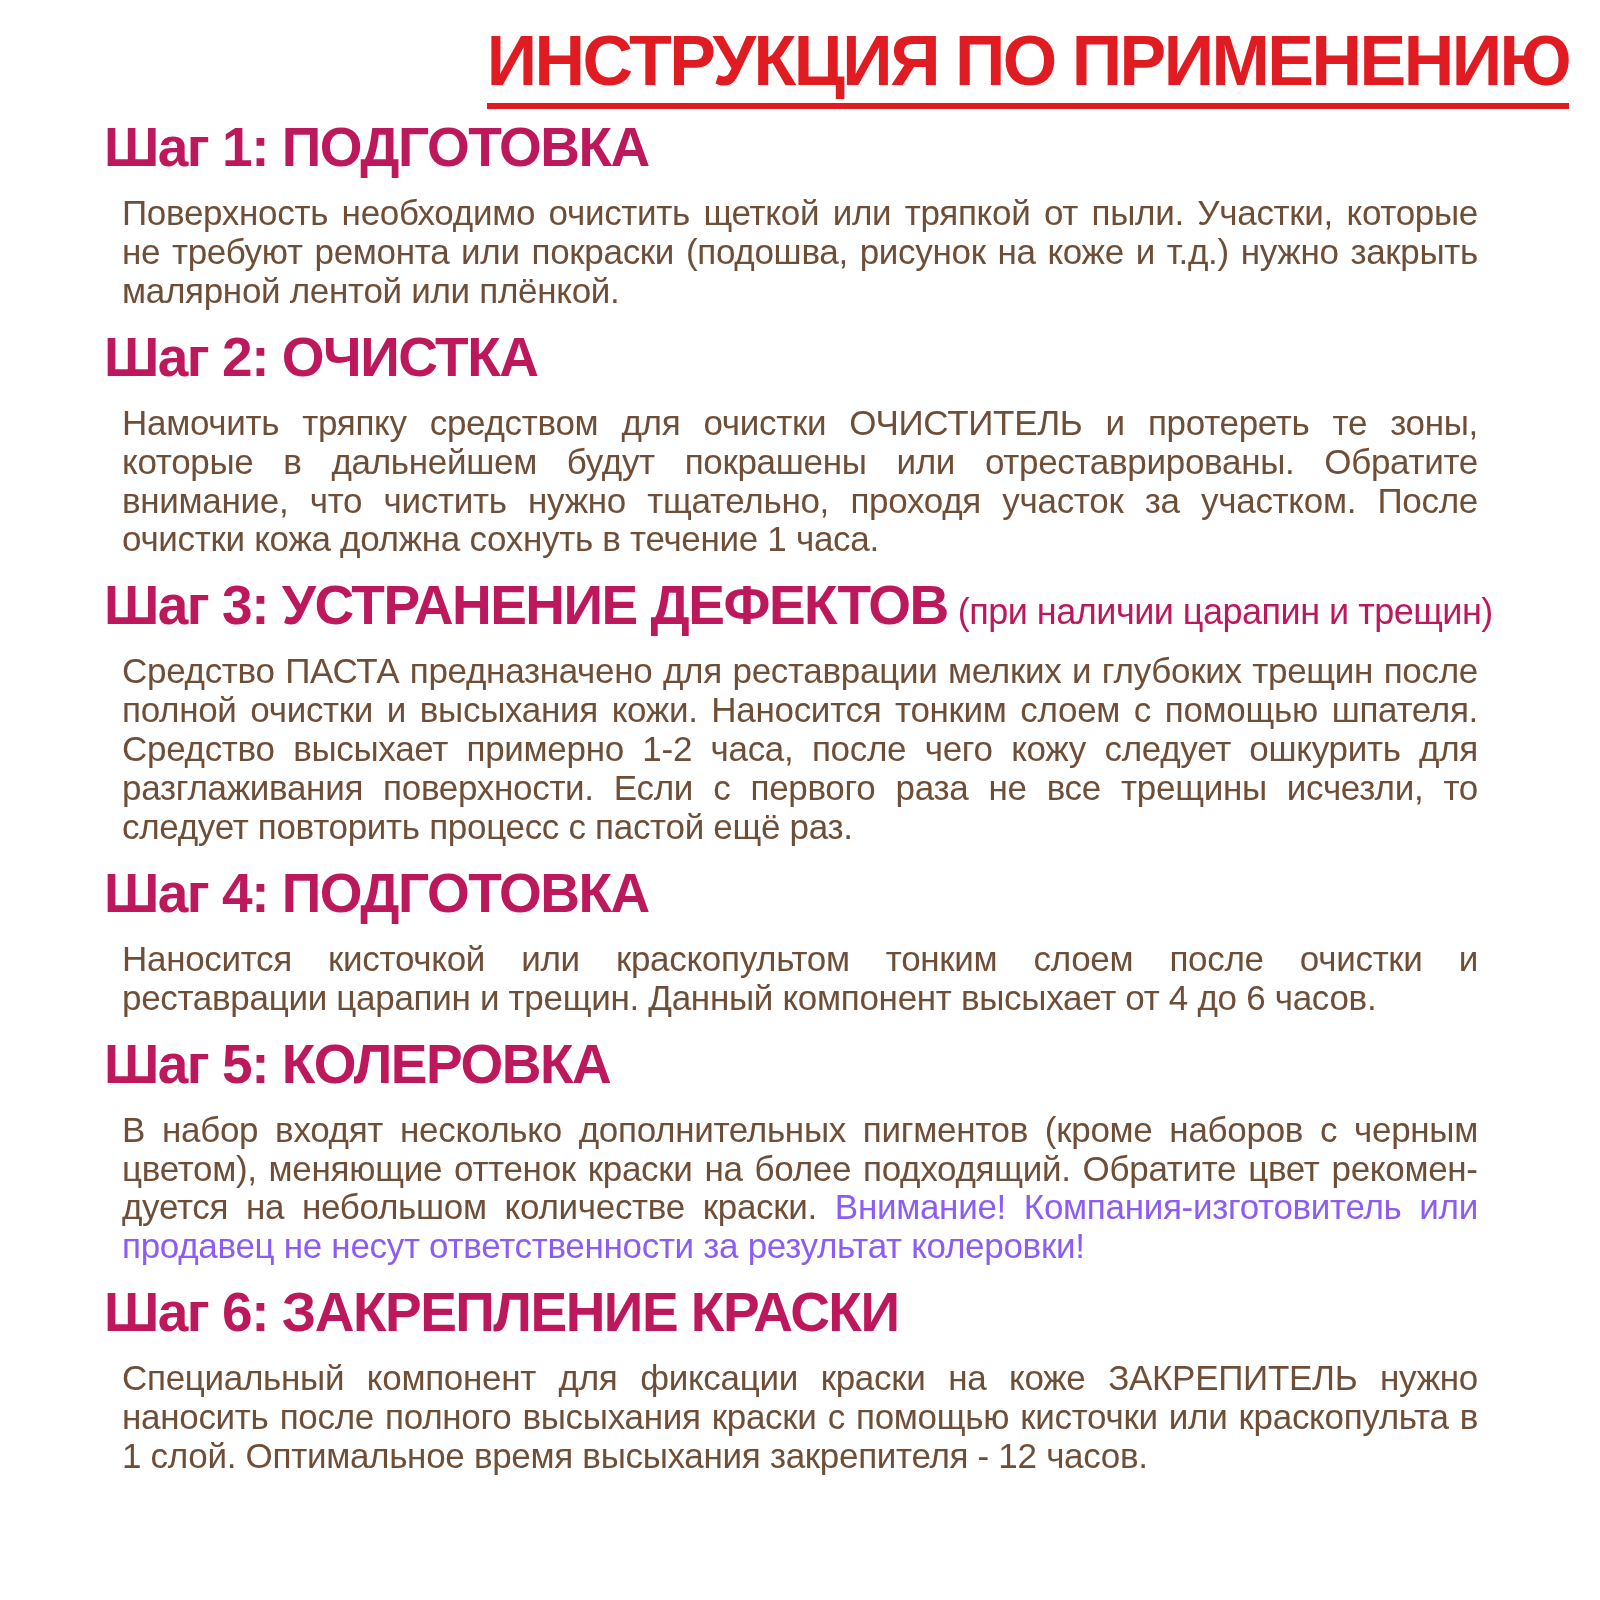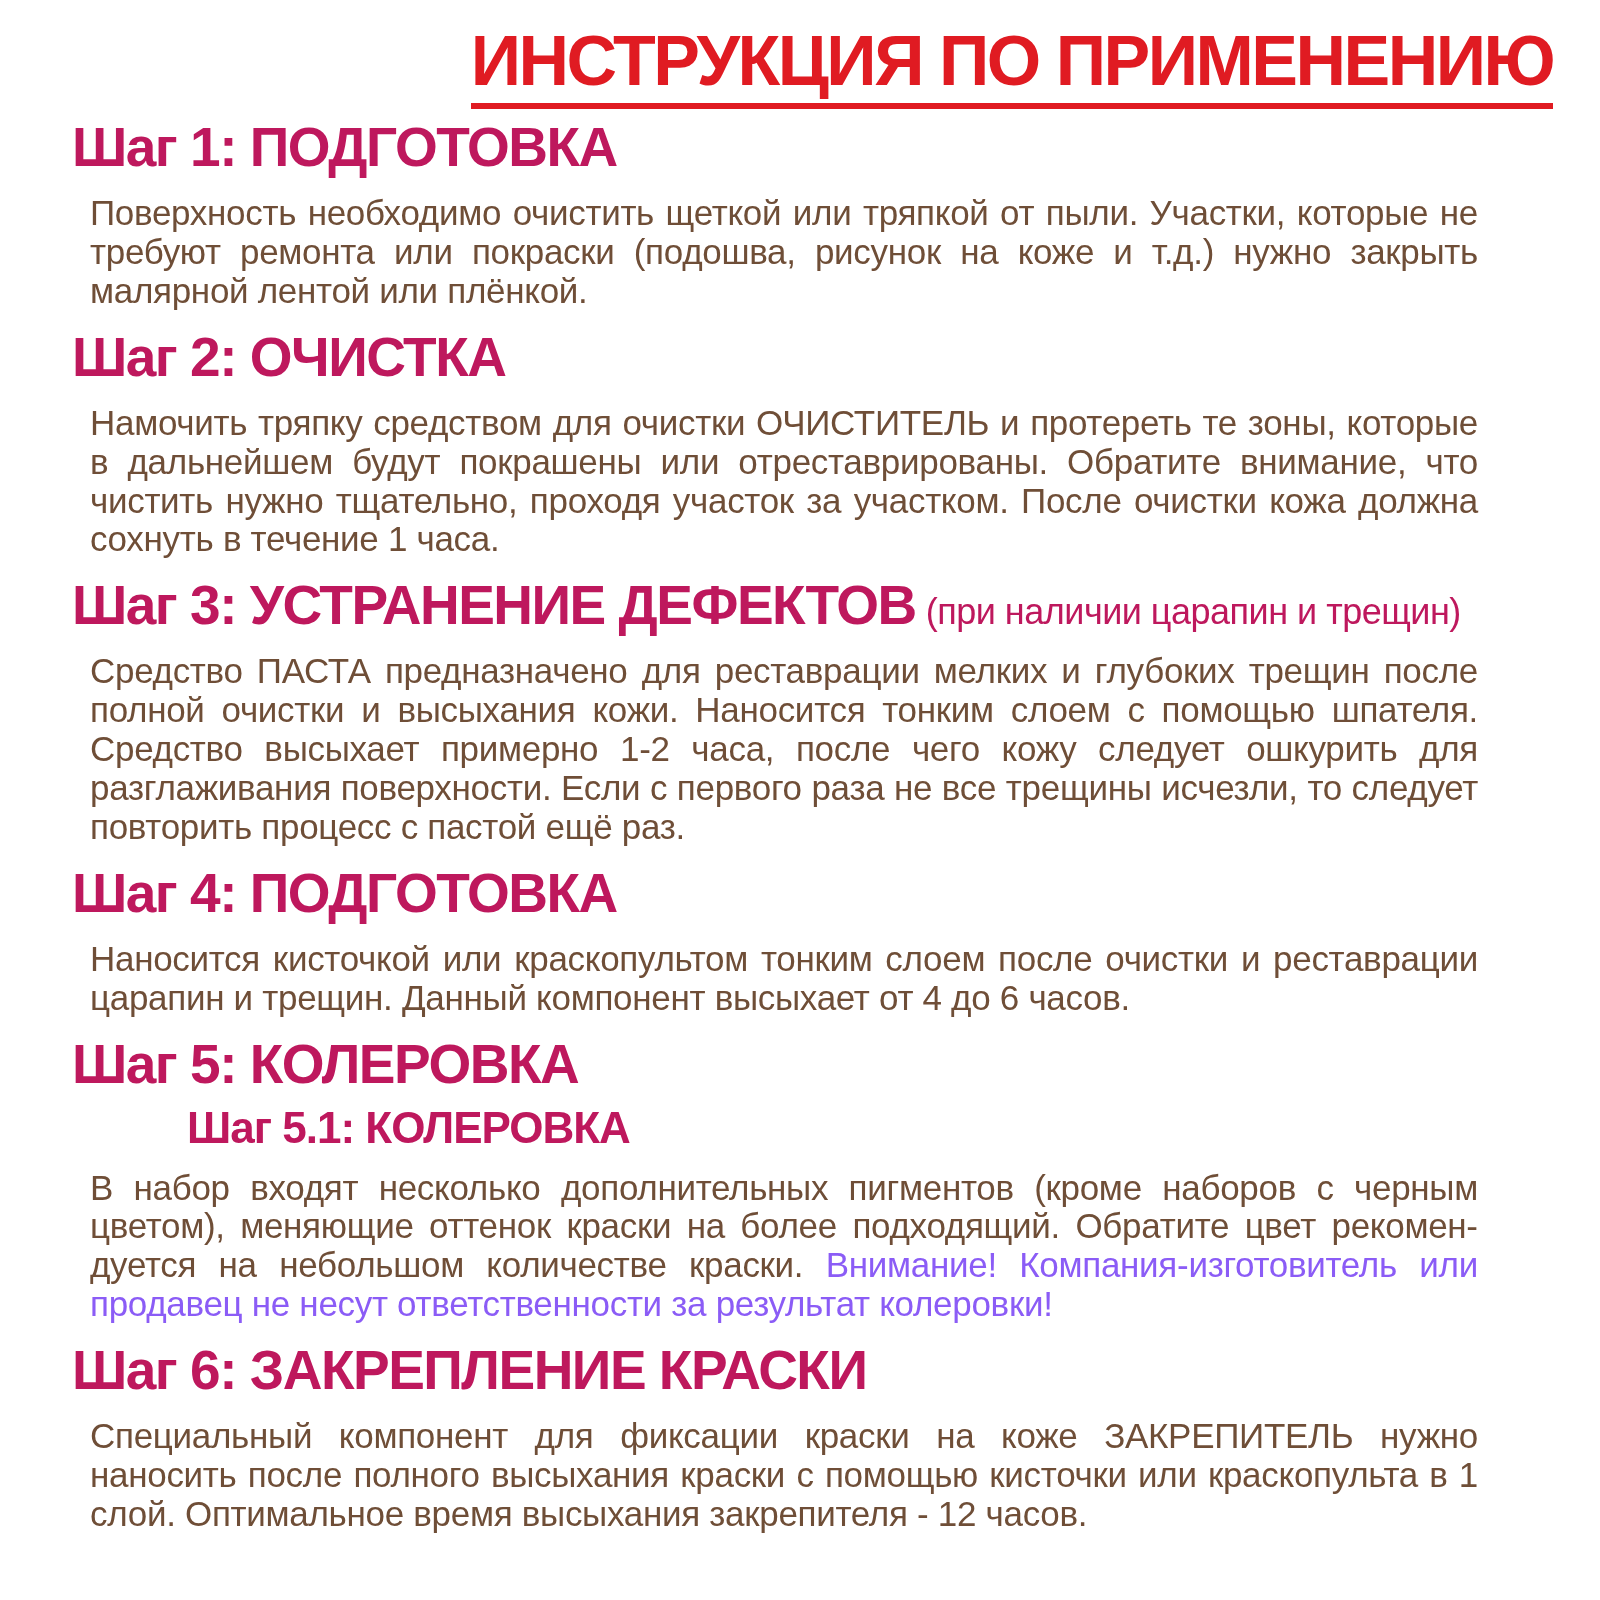--- a/index.html
+++ b/index.html
@@ -10,21 +10,21 @@
   body {
     width: 1600px;
     height: 1600px;
     overflow: hidden;
     font-family: "Liberation Sans", sans-serif;
   }
   .page {
     box-sizing: border-box;
     width: 1600px;
     height: 1600px;
-    padding: 26px 104px 0 72px;
+    padding: 26px 104px 0 104px;
   }
   .title-row {
     text-align: center;
     margin: 0 0 6px 0;
     white-space: nowrap;
   }
   .doc-title {
     display: inline-block;
     position: relative;
     left: 228px;
@@ -100,21 +100,20 @@
   <div>
     <div class="step-heading">Шаг 4: ПОДГОТОВКА</div>
     <p class="step-body">Наносится кисточкой или краскопультом тонким слоем после очистки и реставрации царапин и трещин. Данный компонент высыхает от 4 до 6 часов.</p>
   </div>
 
   <div>
     <div class="step-heading">Шаг 5: КОЛЕРОВКА</div>
   </div>
 
   <div>
-    <div class="step-heading sub">Шаг 5.1: КОЛЕРОВКА</div>
     <p class="step-body">
       <span>В набор входят несколько дополнительных пигментов (кроме наборов с черным цветом), меняющие оттенок краски на более подходящий. Обратите цвет рекомен­дуется на небольшом количестве краски. </span><span class="warning">Внимание! Компания-изготовитель или продавец не несут ответственности за результат колеровки!</span>
     </p>
   </div>
 
   <div>
     <div class="step-heading">Шаг 6: ЗАКРЕПЛЕНИЕ КРАСКИ</div>
     <p class="step-body">Специальный компонент для фиксации краски на коже ЗАКРЕПИТЕЛЬ нужно наносить после полного высыхания краски с помощью кисточки или краскопульта в 1 слой. Оптимальное время высыхания закрепителя - 12 часов.</p>
   </div>
 

